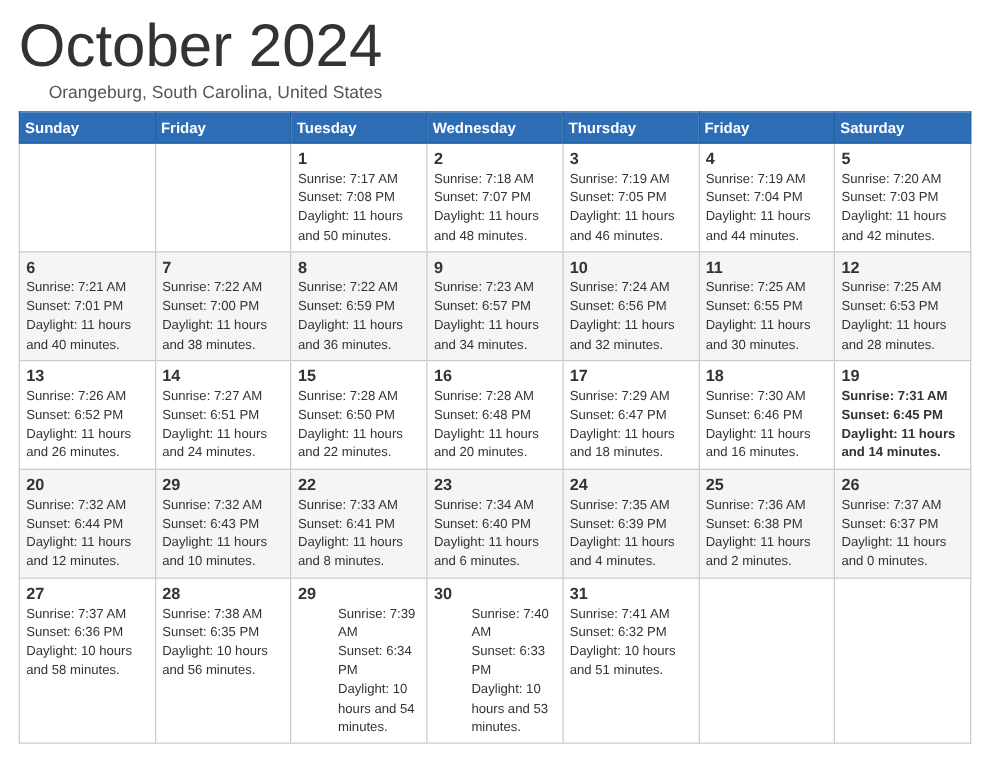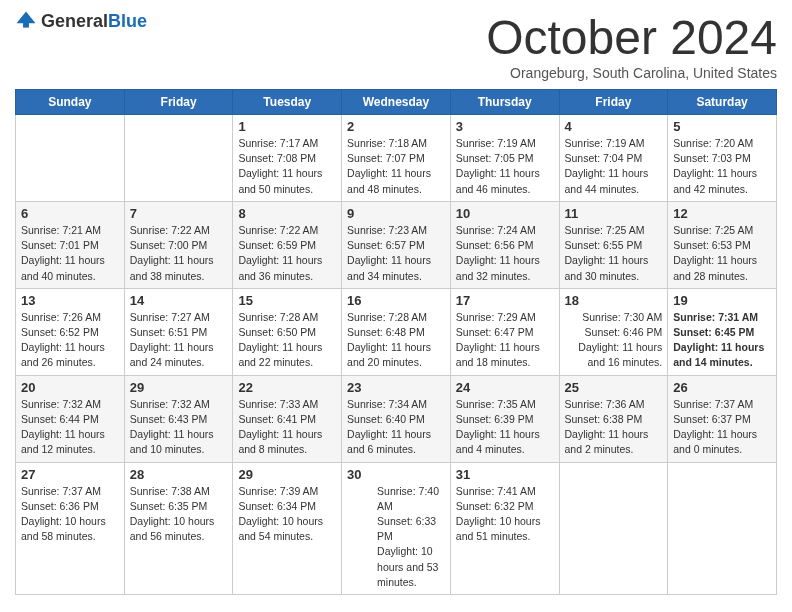--- a/index.html
+++ b/index.html
@@ -51,21 +51,21 @@
     }
     .calendar {
       width: 100%;
       border-collapse: collapse;
       font-size: 11px;
     }
     .calendar th {
       background-color: #2d6db5;
       color: #fff;
       padding: 5px 4px;
-      text-align: center;
+      text-align: left;
       font-size: 12px;
       font-weight: bold;
       border: 1px solid #2560a0;
     }
     .calendar td {
       border: 1px solid #ccc;
       vertical-align: top;
       padding: 4px 5px;
       width: 108px;
       min-height: 80px;
@@ -86,31 +86,20 @@
       line-height: 1.45;
     }
     .empty-cell {
       background: #f9f9f9;
     }
   </style>
 </head>
 <body>
 
 <div class="header-area">
-  <div class="logo">
-    <svg class="logo-icon" viewBox="0 0 30 30" xmlns="http://www.w3.org/2000/svg">
-      <polygon points="15,2 28,18 2,18" fill="#1a6db5"></polygon>
-      <rect x="11" y="14" width="8" height="10" fill="#1a6db5"></rect>
-    </svg>
-    <div>
-      <div>
-        <span class="logo-text-general">General</span><span class="logo-text-blue">Blue</span>
-      </div>
-    </div>
-  </div>
   <div class="title-area">
     <div class="month-title">October 2024</div>
     <div class="location-title">Orangeburg, South Carolina, United States</div>
   </div>
 </div>
 
 <table class="calendar">
   <thead>
     <tr>
     <th>Sunday</th>
@@ -227,21 +216,21 @@
 Daylight: 11 hours and 20 minutes.</div>
         </td>
         <td>
           <div class="day-number">17</div>
           <div class="day-detail" style="white-space: pre-line;">Sunrise: 7:29 AM
 Sunset: 6:47 PM
 Daylight: 11 hours and 18 minutes.</div>
         </td>
         <td>
           <div class="day-number">18</div>
-          <div class="day-detail" style="white-space: pre-line; text-align: right;">Sunrise: 7:30 AM
+          <div class="day-detail" style="white-space: pre-line;">Sunrise: 7:30 AM
 Sunset: 6:46 PM
 Daylight: 11 hours and 16 minutes.</div>
         </td>
         <td>
           <div class="day-number">19</div>
           <div class="day-detail" style="white-space: pre-line; font-weight: bold;">Sunrise: 7:31 AM
 Sunset: 6:45 PM
 Daylight: 11 hours and 14 minutes.</div>
         </td>
       </tr>
@@ -297,21 +286,21 @@
 Daylight: 10 hours and 58 minutes.</div>
         </td>
         <td>
           <div class="day-number">28</div>
           <div class="day-detail" style="white-space: pre-line;">Sunrise: 7:38 AM
 Sunset: 6:35 PM
 Daylight: 10 hours and 56 minutes.</div>
         </td>
         <td>
           <div class="day-number">29</div>
-          <div class="day-detail" style="white-space: pre-line;">Sunrise: 7:39 AM
+          <div class="day-detail" style="white-space: pre-line; margin-left: 32px;">Sunrise: 7:39 AM
 Sunset: 6:34 PM
 Daylight: 10 hours and 54 minutes.</div>
         </td>
         <td>
           <div class="day-number">30</div>
           <div class="day-detail" style="white-space: pre-line; margin-left: 30px;">Sunrise: 7:40 AM
 Sunset: 6:33 PM
 Daylight: 10 hours and 53 minutes.</div>
         </td>
         <td>

